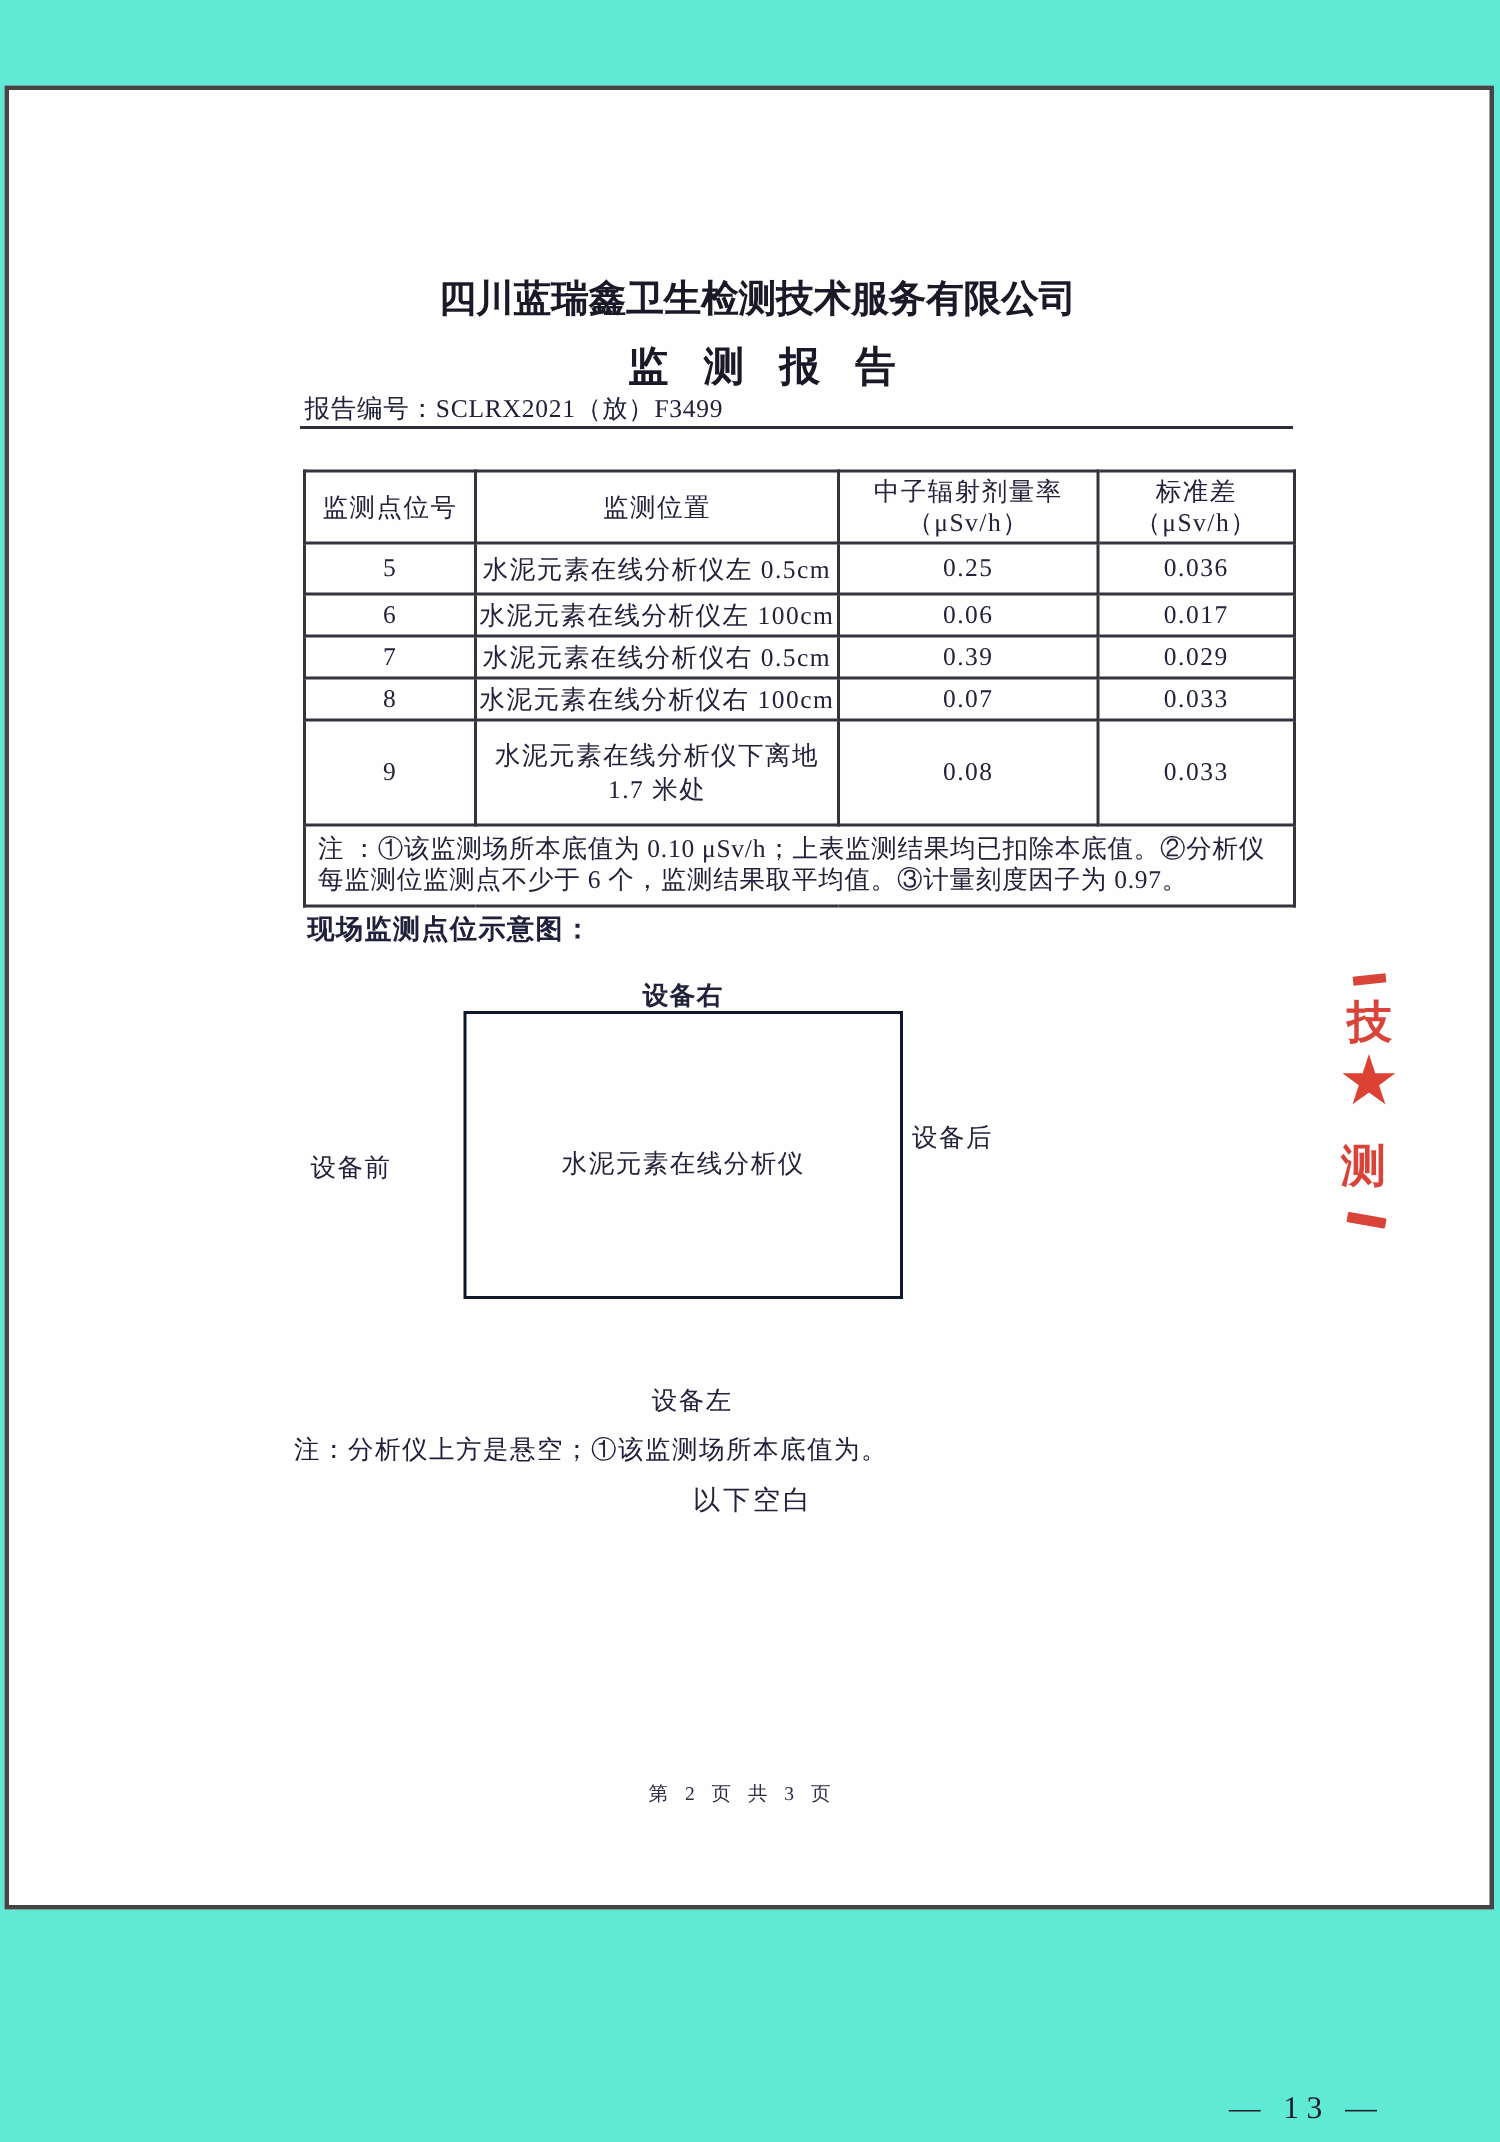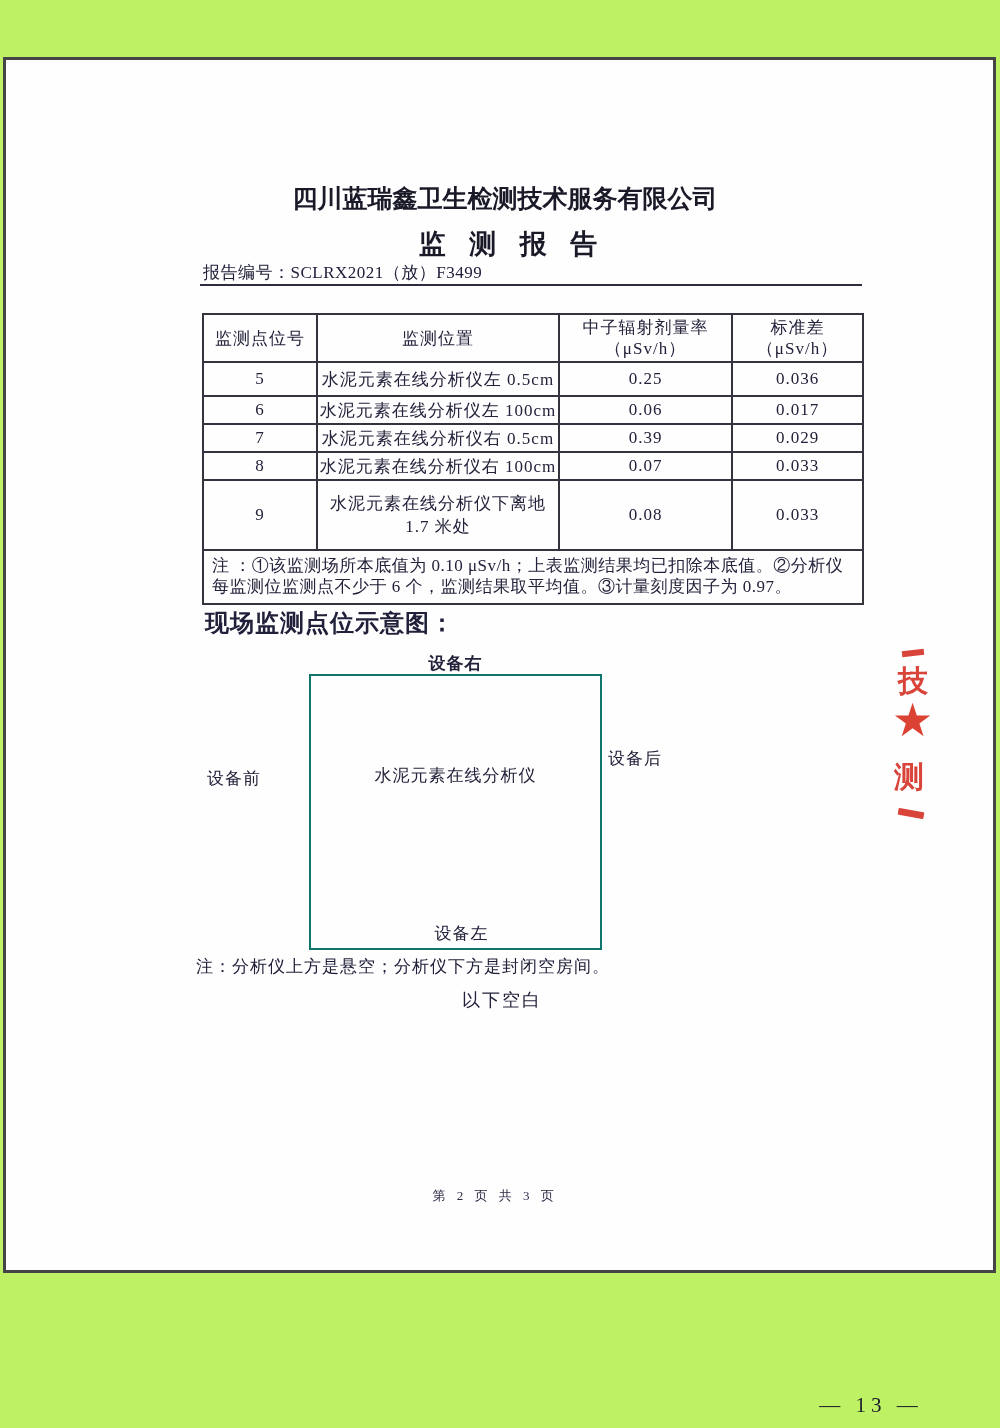--- a/index.html
+++ b/index.html
@@ -2,21 +2,21 @@
 <html><head>
 <meta charset="utf-8">
 <style>
   * { margin: 0; padding: 0; box-sizing: border-box; }
   html, body { background: #ffffff; }
   body {
     width: 1000px; height: 1428px;
     font-family: "Liberation Serif", "DejaVu Serif", serif;
     color: #23233a;
   }
-  .page { position: relative; width: 1000px; height: 1428px; background: #bef264; overflow: hidden; }
+  .page { position: relative; width: 1000px; height: 1428px; background: #5eead4; overflow: hidden; }
 
   .scan-frame {
     position: absolute; left: 3px; top: 57px; width: 993px; height: 1216px;
     border: 3px solid #454548; background: #fffeff;
   }
 
   .company-title {
     position: absolute; left: 0; top: 182px; width: 1010px;
     text-align: center;
     font-family: "Liberation Sans", "DejaVu Sans", sans-serif;
@@ -53,25 +53,25 @@
   .monitor-table div:empty { display: none; }
   .c-loc div + div { margin-top: 0; }
   .hdr div { line-height: 21px; }
   .note-cell {
     text-align: left !important; padding: 4px 8px 6px 8px;
     line-height: 21px; letter-spacing: 0.5px !important; font-size: 17px;
   }
 
   .diagram-heading {
     position: absolute; left: 205px; top: 607px;
-    font-size: 24px; font-weight: bold; letter-spacing: 1px; color: #20203a;
+    font-size: 18px; font-weight: bold; letter-spacing: 1px; color: #20203a;
   }
   .device-box {
-    position: absolute; left: 309px; top: 674px; width: 293px; height: 276px;
-    border: 2px solid #0f766e; background: transparent;
+    position: absolute; left: 309px; top: 674px; width: 293px; height: 192px;
+    border: 2px solid #0f172a; background: transparent;
   }
   .device-box-label {
     position: absolute; left: 0; top: 88px; width: 100%; text-align: center;
     font-size: 17px; letter-spacing: 1px;
   }
   .diagram-label { position: absolute; font-size: 17px; letter-spacing: 1px; color: #22223a; }
   .lbl-top { left: 309px; top: 652px; width: 293px; text-align: center; font-weight: bold; }
   .lbl-left { left: 207px; top: 767px; width: 100px; }
   .lbl-right { left: 608px; top: 747px; }
   .lbl-bottom { left: 315px; top: 922px; width: 293px; text-align: center; }
@@ -209,21 +209,21 @@
   <div class="diagram-heading">现场监测点位示意图：</div>
 
   <div class="diagram-label lbl-top">设备右</div>
   <div class="device-box">
     <div class="device-box-label">水泥元素在线分析仪</div>
   </div>
   <div class="diagram-label lbl-left">设备前</div>
   <div class="diagram-label lbl-right">设备后</div>
   <div class="diagram-label lbl-bottom">设备左</div>
 
-  <div class="diagram-note">注：分析仪上方是悬空；分析仪下方是封闭空房间。</div>
+  <div class="diagram-note">注：分析仪上方是悬空；①该监测场所本底值为。</div>
   <div class="below-blank">以下空白</div>
 
   <div class="stamp">
     <div class="stamp-bar"></div>
     <div class="stamp-char-top">技</div>
     <div class="stamp-star">★</div>
     <div class="stamp-char-bottom">测</div>
     <div class="stamp-stroke"></div>
   </div>
 

